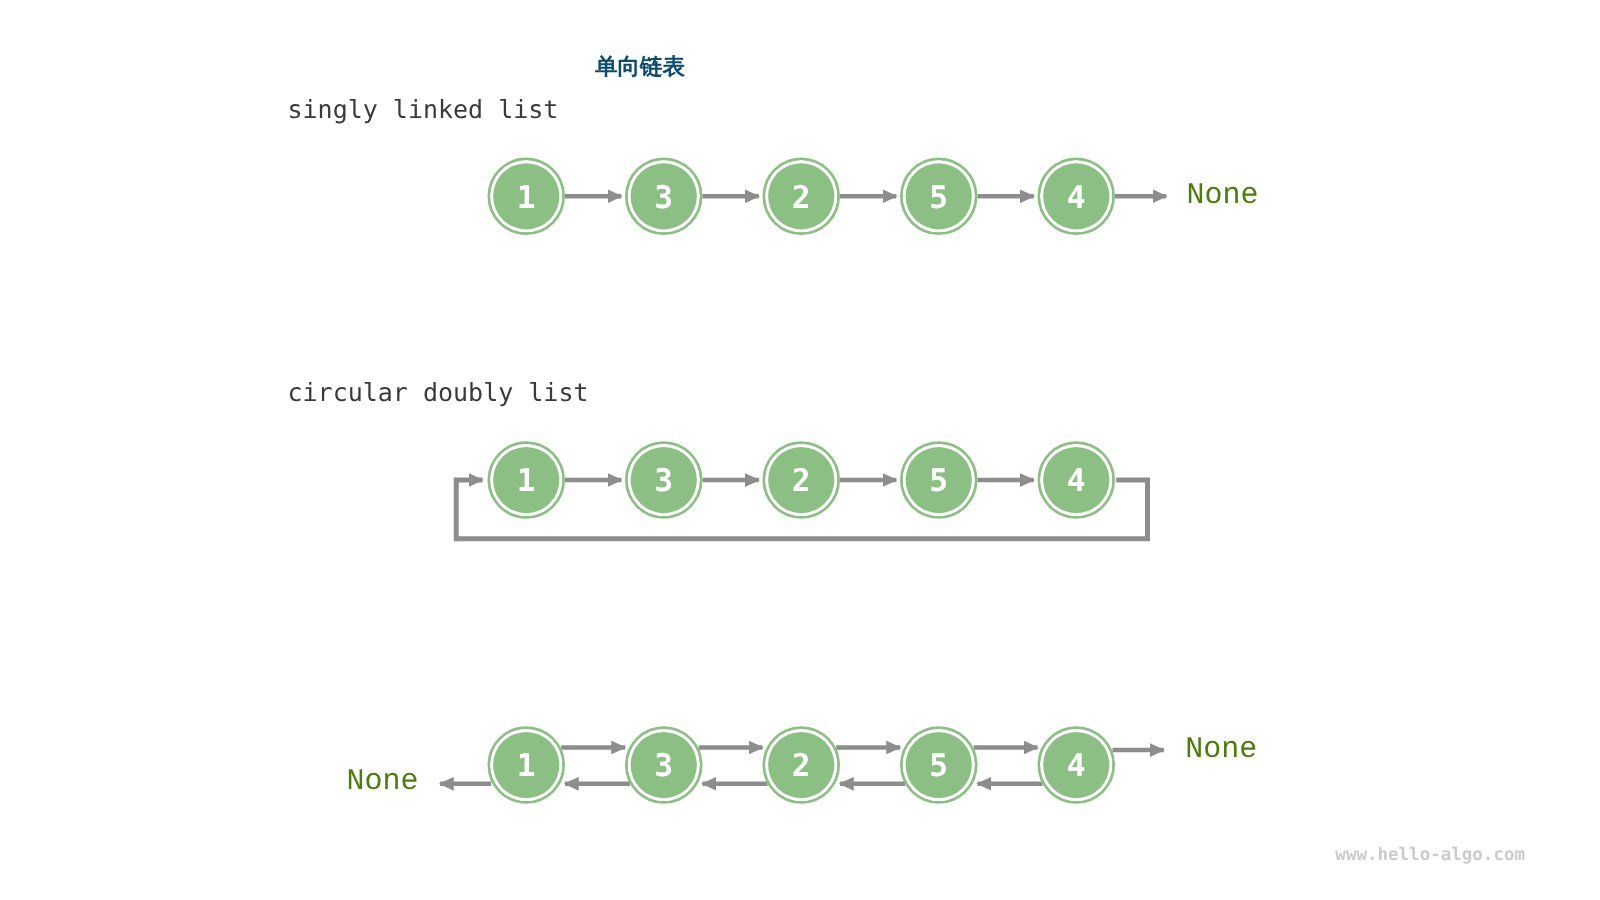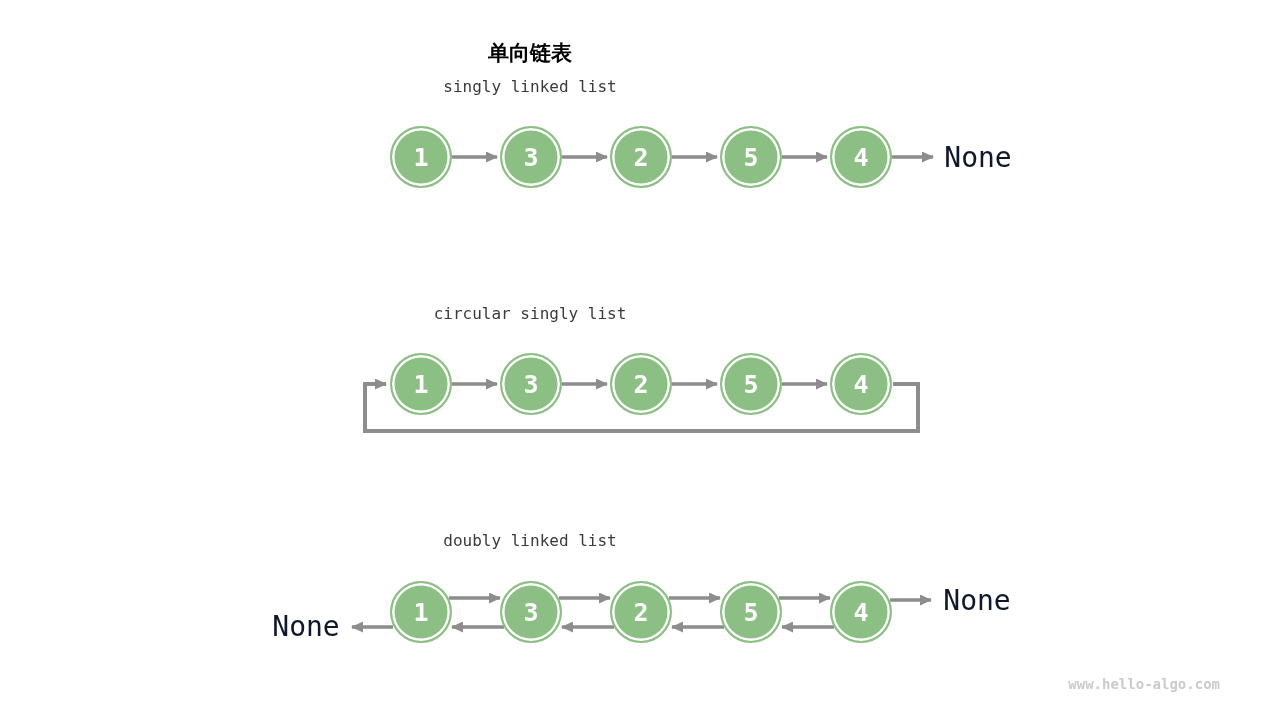--- a/index.html
+++ b/index.html
@@ -2,38 +2,38 @@
 <html><head>
 <meta charset="utf-8">
 <style>
   html,body{margin:0;padding:0;background:#ffffff;}
   .canvas{
     position:relative;width:1280px;height:720px;background:#ffffff;
     overflow:hidden;font-family:"DejaVu Sans Mono","Liberation Mono",monospace;
   }
   svg.arrows{position:absolute;left:0;top:0;width:1280px;height:720px;}
   .sec-title{
-    position:absolute;left:230px;width:600px;text-align:center;
+    position:absolute;left:212px;width:600px;text-align:center;
     font-family:"Liberation Sans","DejaVu Sans",sans-serif;
-    font-weight:bold;font-size:21px;line-height:28px;color:#000000;
+    font-weight:bold;font-size:18px;line-height:28px;color:#0c4a6e;
   }
   .sec-sub{
-    position:absolute;left:230px;width:600px;text-align:center;
-    font-size:16px;line-height:24px;color:#3a3a3a;font-weight:500;
+    position:absolute;left:230px;width:600px;
+    font-size:20px;line-height:24px;color:#3a3a3a;font-weight:500;
   }
   .node{
     position:absolute;width:62px;height:62px;box-sizing:border-box;
     border-radius:50%;background:#8cbf84;border:2.5px solid #8cbf84;
     box-shadow:inset 0 0 0 2.5px #ffffff;
     display:flex;align-items:center;justify-content:center;
   }
   .nv{color:#ffffff;font-size:25px;font-weight:600;}
   .none-label{
     position:absolute;transform:translate(-50%,-50%);
-    font-size:28px;color:#0f172a;white-space:nowrap;
+    font-size:24px;color:#4d7c0f;white-space:nowrap;font-family:Liberation Mono, monospace;
   }
   .watermark{
     position:absolute;right:60px;top:676px;
     font-size:14px;color:#cbcbcb;white-space:nowrap;font-weight:bold;
   }
 </style>
 </head>
 <body>
 
 <div class="canvas">
@@ -84,38 +84,37 @@
       <span class="nv">2</span>
     </div>
   <div class="node" style="left:720px;top:126px">
       <span class="nv">5</span>
     </div>
   <div class="node" style="left:830px;top:126px">
       <span class="nv">4</span>
     </div>
   <div class="none-label" style="left:978px;top:157px">None</div>
 
-  <div class="sec-sub" style="top:302px">circular singly list</div>
+  <div class="sec-sub" style="top:302px">circular doubly list</div>
   <div class="node" style="left:390px;top:353px">
       <span class="nv">1</span>
     </div>
   <div class="node" style="left:500px;top:353px">
       <span class="nv">3</span>
     </div>
   <div class="node" style="left:610px;top:353px">
       <span class="nv">2</span>
     </div>
   <div class="node" style="left:720px;top:353px">
       <span class="nv">5</span>
     </div>
   <div class="node" style="left:830px;top:353px">
       <span class="nv">4</span>
     </div>
 
-  <div class="sec-sub" style="top:529px">doubly linked list</div>
   <div class="node" style="left:390px;top:581px">
       <span class="nv">1</span>
     </div>
   <div class="node" style="left:500px;top:581px">
       <span class="nv">3</span>
     </div>
   <div class="node" style="left:610px;top:581px">
       <span class="nv">2</span>
     </div>
   <div class="node" style="left:720px;top:581px">

